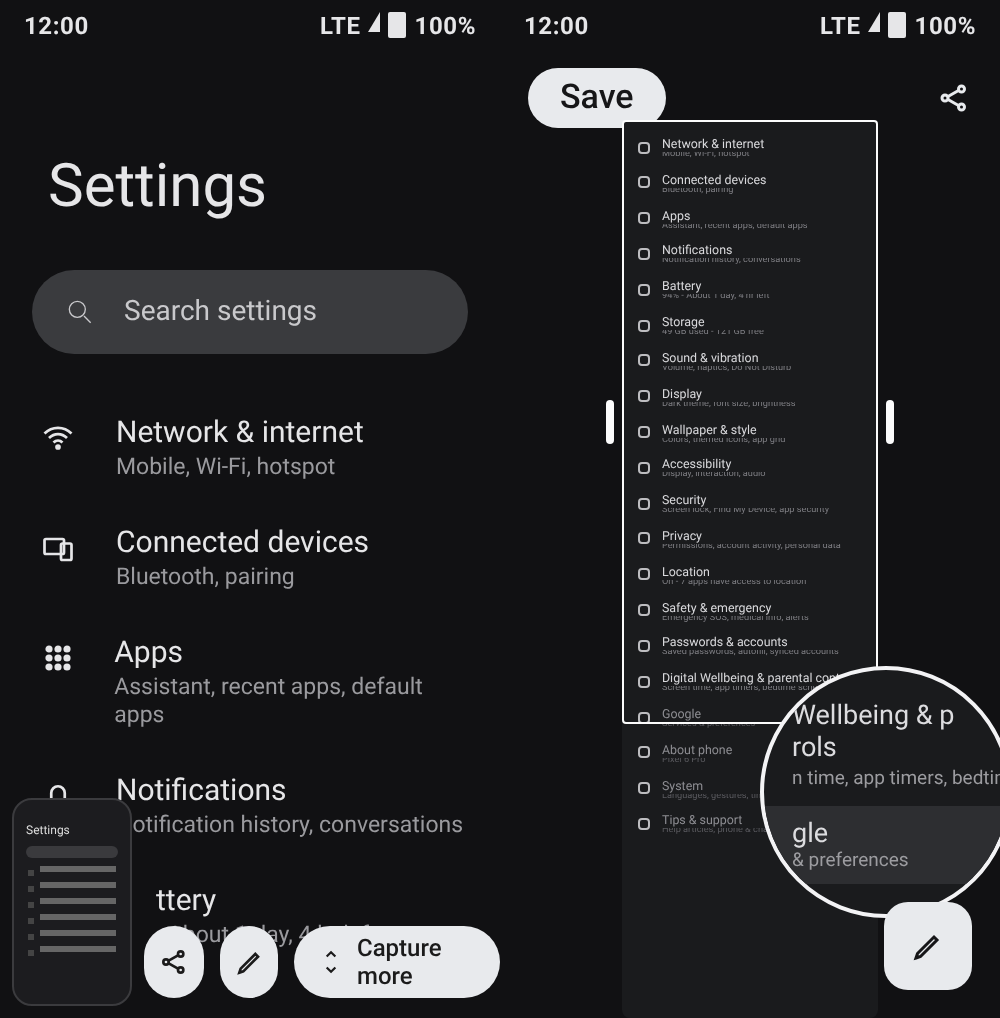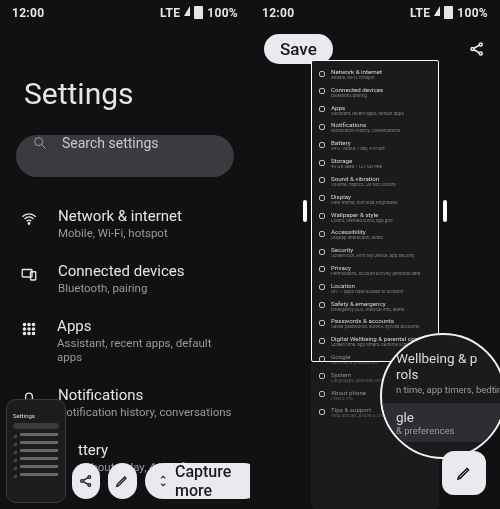--- a/index.html
+++ b/index.html
@@ -45,21 +45,21 @@
     font-weight: 400;
     padding: 50px 0 24px 24px;
     color:#e6e6e8;
   }
   .search {
     margin: 0 16px 20px;
     background: #3a3b3e;
     border-radius: 24px;
     height: 42px;
     display:flex;
-    align-items:flex-start;
+    align-items:center;
     padding: 0 16px;
     gap:14px;
     color:#c9c9cc;
   }
   .search svg { width:16px; height:16px; stroke:#c9c9cc; }
   .search span { font-size:14px; }
   .list { padding: 0 4px; }
   .row { display:flex; align-items:flex-start; padding: 10px 14px 12px; gap:18px; }
   .row .ic { width:22px; display:flex; justify-content:center; padding-top:3px; }
   .row .ic svg { width:18px; height:18px; stroke:#e6e6e8; fill:none; stroke-width:1.8; }
@@ -91,21 +91,21 @@
   }
   .chip {
     height:36px;
     background:#e8eaed;
     color:#1b1b1b;
     border-radius:18px;
     display:flex;
     align-items:center;
     justify-content:center;
     padding:0 12px;
-    font-size:16px;
+    font-size:12px;
     font-weight:500;
     gap:6px;
   }
   .chip.sq { width:36px; padding:0; }
   .chip svg { width:16px; height:16px; stroke:#1b1b1b; fill:none; stroke-width:2; }
 
   
   .r-top {
     display:flex;
     align-items:center;
@@ -463,29 +463,29 @@
           <div class="mini-row dim">
             <div class="dot"></div>
             <div class="mt">
               <div class="m1">Google</div>
               <div class="m2">Services &amp; preferences</div>
             </div>
           </div>
           <div class="mini-row dim">
             <div class="dot"></div>
             <div class="mt">
+              <div class="m1">About phone</div>
+              <div class="m2">Pixel 6 Pro</div>
+            </div>
+          </div>
+          <div class="mini-row dim">
+            <div class="dot"></div>
+            <div class="mt">
               <div class="m1">System</div>
               <div class="m2">Languages, gestures, time, backup</div>
-            </div>
-          </div>
-          <div class="mini-row dim">
-            <div class="dot"></div>
-            <div class="mt">
-              <div class="m1">About phone</div>
-              <div class="m2">Pixel 6 Pro</div>
             </div>
           </div>
           <div class="mini-row dim">
             <div class="dot"></div>
             <div class="mt">
               <div class="m1">Tips &amp; support</div>
               <div class="m2">Help articles, phone &amp; chat</div>
             </div>
           </div>
         </div>

